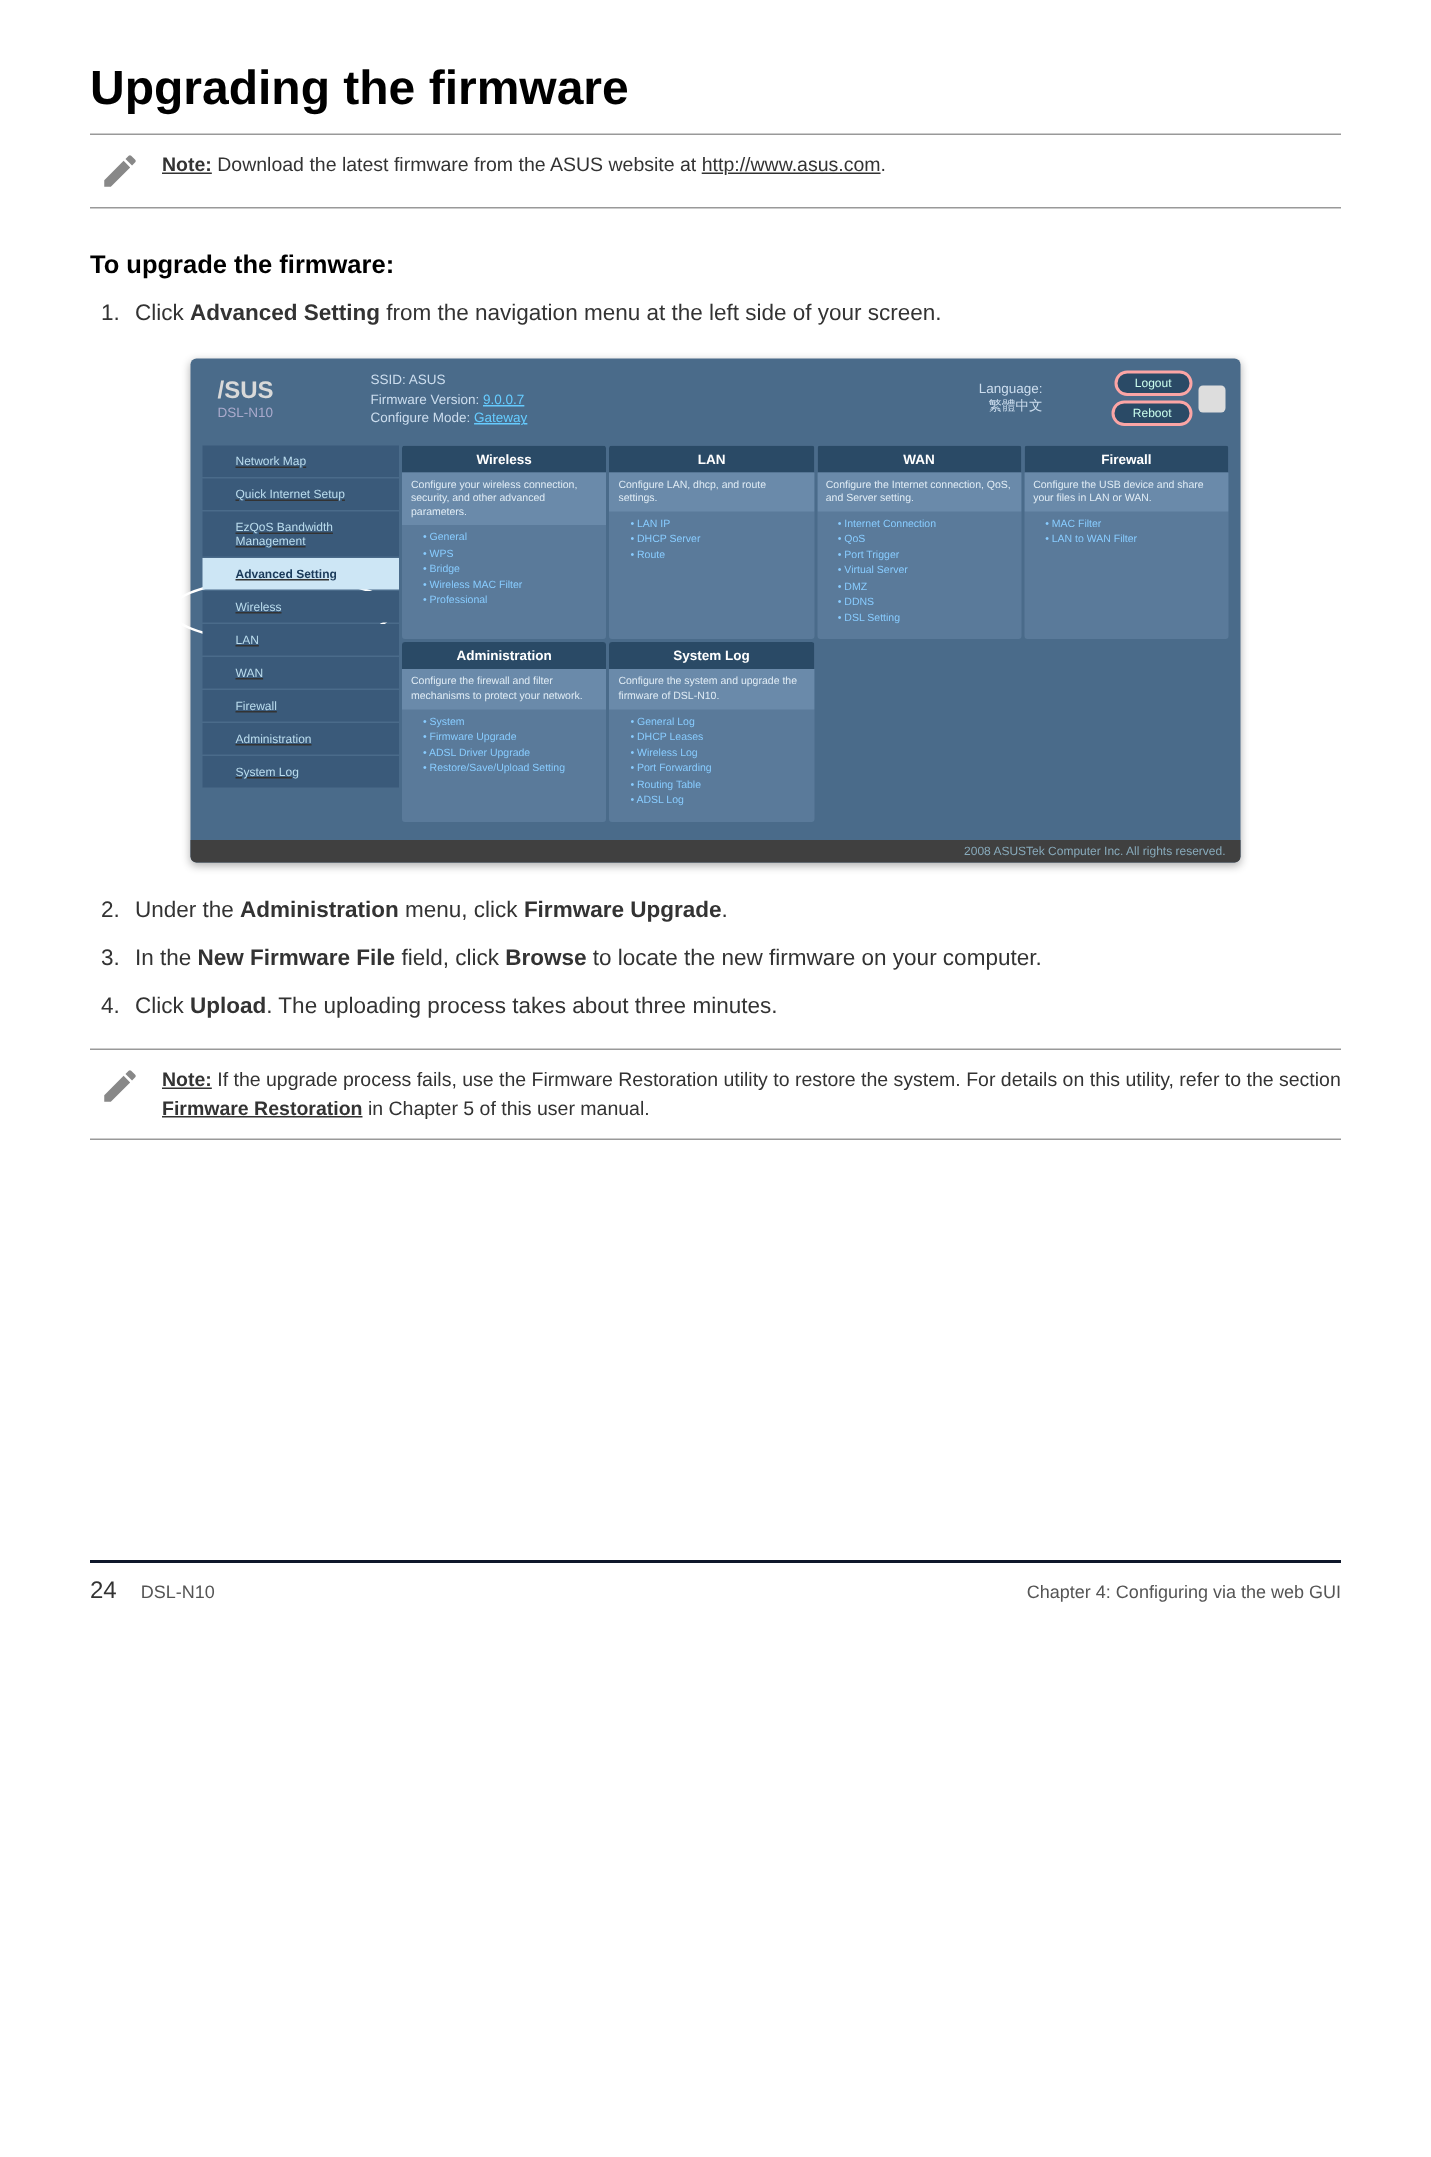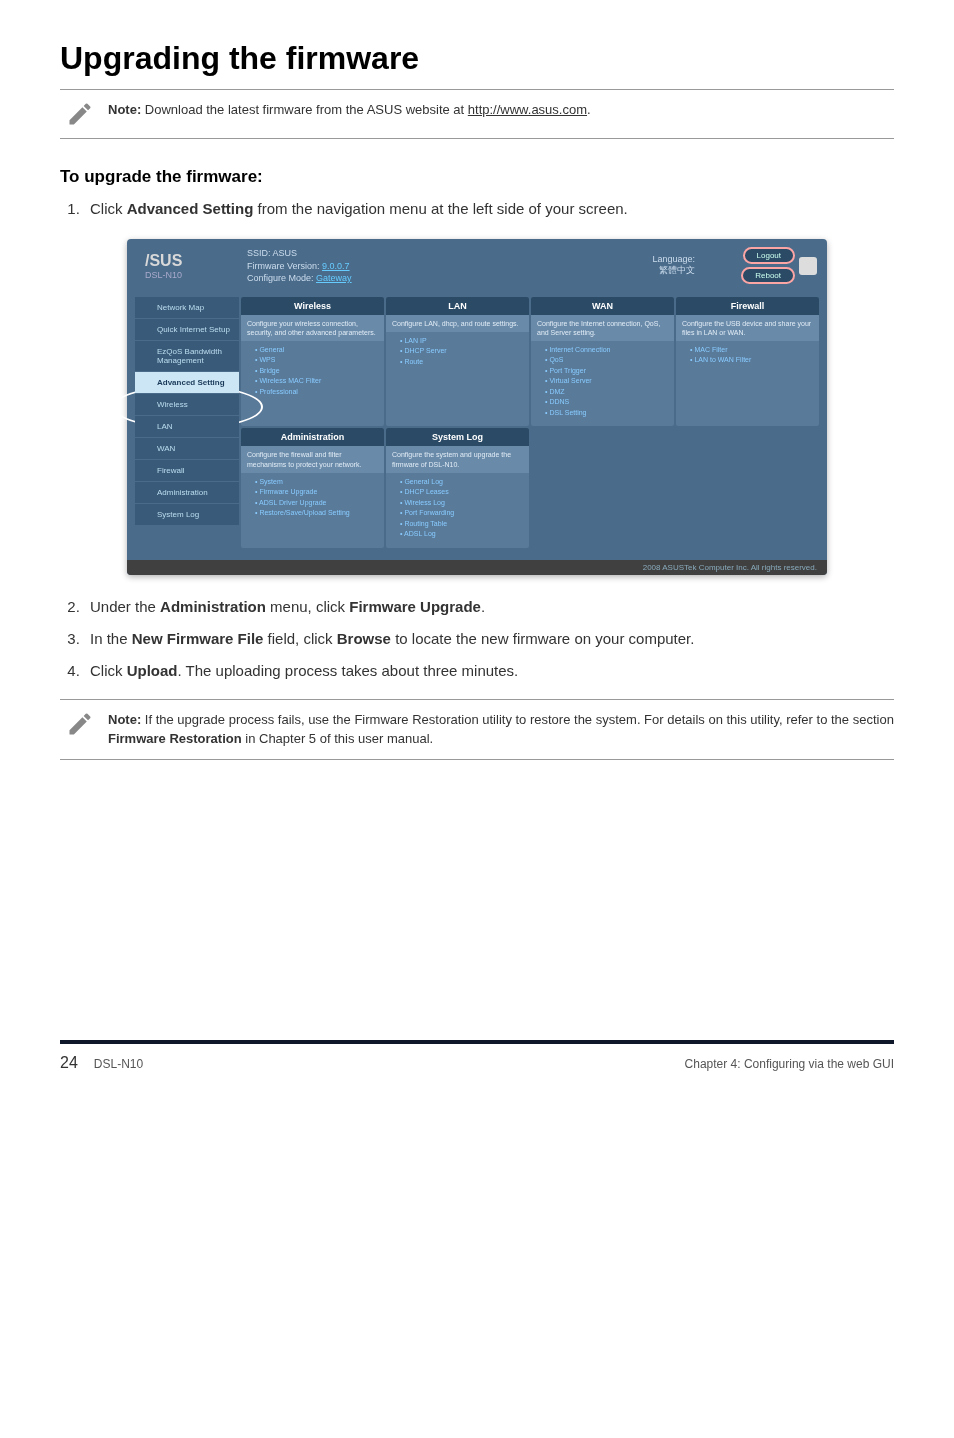--- a/index.html
+++ b/index.html
@@ -35,21 +35,21 @@
     .pencil-icon {
       width: 28px;
       height: 28px;
     }
     .note-text {
       font-size: 13px;
       line-height: 1.5;
       color: #333;
       padding-left: 8px;
     }
-    .note-text .bold { font-weight: bold; }
+    .note-text .bold { font-weight: bold; text-decoration: underline; }
     .note-text .underline { text-decoration: underline; }
     h3.subheading {
       font-size: 17px;
       font-weight: bold;
       color: #000;
       margin: 16px 0 10px 0;
     }
     ol {
       list-style: decimal;
       padding-left: 24px;
@@ -119,25 +119,26 @@
       background: #ddd;
       border-radius: 3px;
       margin-left: 4px;
     }
     .ss-body {
       display: flex;
       padding: 4px 8px 12px 8px;
       gap: 2px;
     }
     .ss-sidebar {
-      width: 104px;
+      width: 131px;
       display: flex;
       flex-direction: column;
       gap: 1px;
       position: relative;
+      text-decoration: underline;
     }
     .side-item {
       background: #3a5a7a;
       color: #bde;
       font-size: 8px;
       padding: 6px 6px 6px 22px;
       position: relative;
     }
     .side-item.highlight {
       background: #cde6f5;
@@ -195,21 +196,21 @@
       color: #8ab;
       font-size: 8px;
       text-align: right;
       padding: 3px 10px;
       border-radius: 0 0 4px 4px;
     }
     .page-footer {
       display: flex;
       justify-content: space-between;
       align-items: baseline;
-      border-top: 4px solid #0f172a;
+      border-top: 2px solid #0f172a;
       padding-top: 10px;
       margin-top: 280px;
       font-size: 12px;
       color: #555;
     }
     .page-footer .pnum {
       font-size: 16px;
       color: #333;
       margin-right: 16px;
     }

